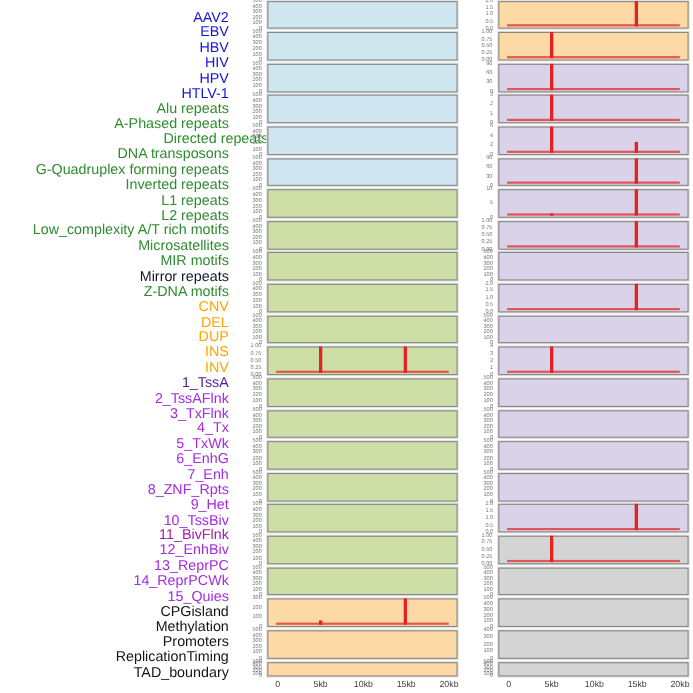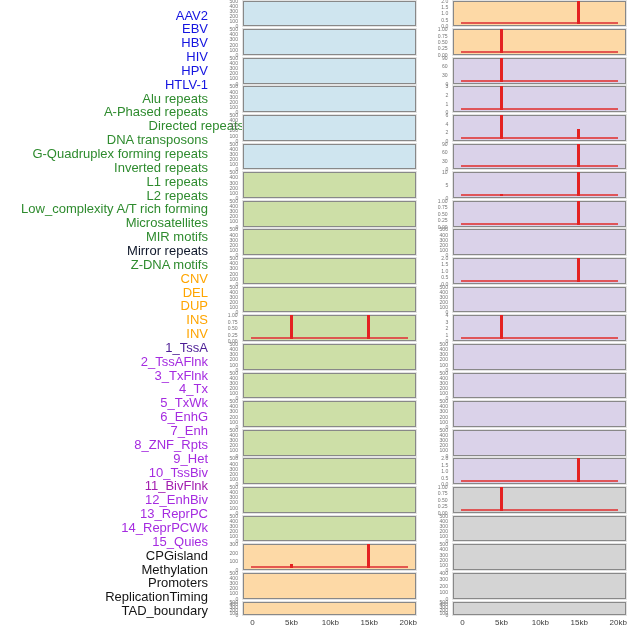--- a/index.html
+++ b/index.html
@@ -31,21 +31,21 @@
       <div class="row-label" style="top: 63.9px; color: rgb(20, 20, 224);">HPV</div>
       <div class="row-label" style="top: 77.75px; color: rgb(20, 20, 224);">HTLV-1</div>
       <div class="row-label" style="top: 91.6px; color: rgb(46, 139, 46);">Alu repeats</div>
       <div class="row-label" style="top: 105.45px; color: rgb(46, 139, 46);">A-Phased repeats</div>
       <div class="row-label" style="top: 119.3px; color: rgb(46, 139, 46); margin-left: 36px;">Directed repeats</div>
       <div class="row-label" style="top: 133.15px; color: rgb(46, 139, 46);">DNA transposons</div>
       <div class="row-label" style="top: 147px; color: rgb(46, 139, 46);">G-Quadruplex forming repeats</div>
       <div class="row-label" style="top: 160.85px; color: rgb(46, 139, 46);">Inverted repeats</div>
       <div class="row-label" style="top: 174.7px; color: rgb(46, 139, 46);">L1 repeats</div>
       <div class="row-label" style="top: 188.55px; color: rgb(46, 139, 46);">L2 repeats</div>
-      <div class="row-label" style="top: 202.4px; color: rgb(46, 139, 46);">Low_complexity A/T rich forming</div>
+      <div class="row-label" style="top: 202.4px; color: rgb(46, 139, 46);">Low_complexity A/T rich motifs</div>
       <div class="row-label" style="top: 216.25px; color: rgb(46, 139, 46);">Microsatellites</div>
       <div class="row-label" style="top: 230.1px; color: rgb(46, 139, 46);">MIR motifs</div>
       <div class="row-label" style="top: 243.95px; color: #0f172a;">Mirror repeats</div>
       <div class="row-label" style="top: 257.8px; color: rgb(46, 139, 46);">Z-DNA motifs</div>
       <div class="row-label" style="top: 271.65px; color: rgb(255, 165, 0);">CNV</div>
       <div class="row-label" style="top: 285.5px; color: rgb(255, 165, 0);">DEL</div>
       <div class="row-label" style="top: 299.35px; color: rgb(255, 165, 0);">DUP</div>
       <div class="row-label" style="top: 313.2px; color: rgb(255, 165, 0);">INS</div>
       <div class="row-label" style="top: 327.05px; color: rgb(255, 165, 0);">INV</div>
       <div class="row-label" style="top: 340.9px; color: #4c1d95;">1_TssA</div>

